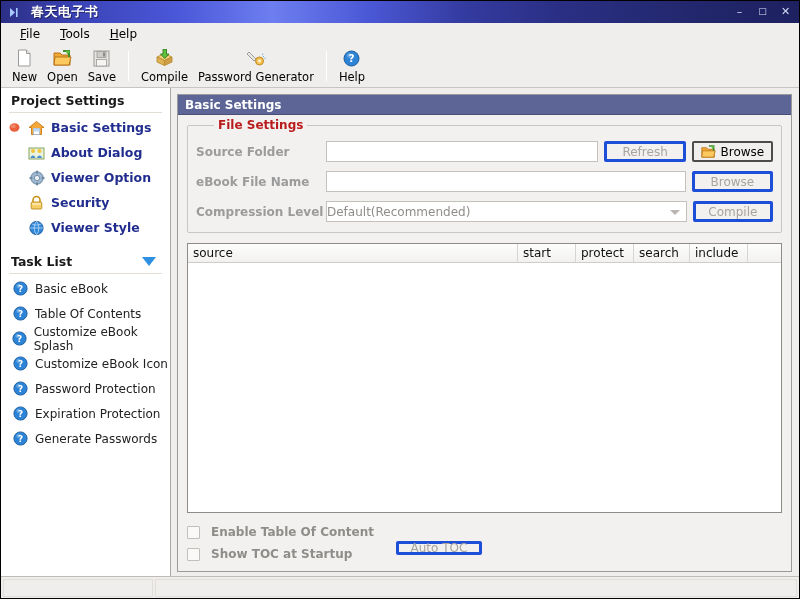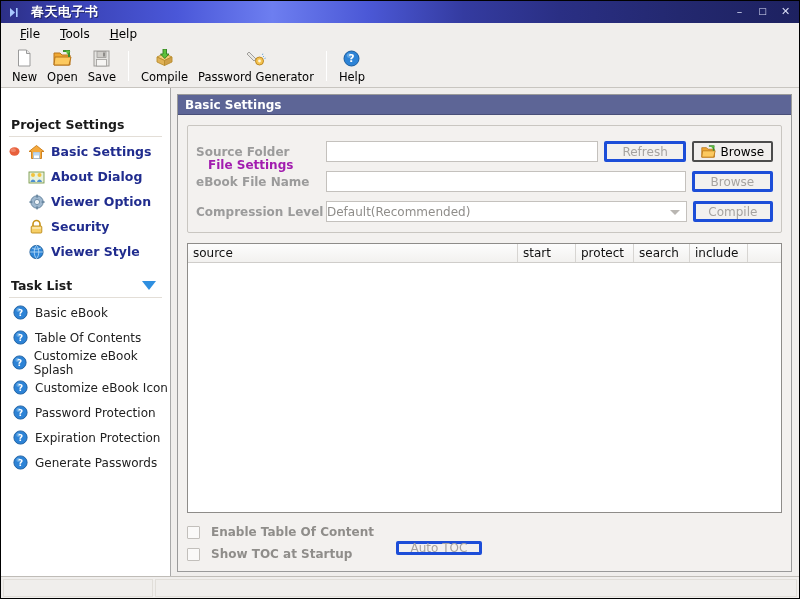--- a/index.html
+++ b/index.html
@@ -85,21 +85,20 @@
     background: #ffffff;
     border-right: 1px solid #a9a9a9;
     display: flex; flex-direction: column;
     overflow: hidden;
   }
   .side-header {
     height: 24px; display: flex; align-items: center;
     padding: 0 10px 0 10px; position: relative;
     font-size: 12.5px; font-weight: bold; color: #1a1a1a;
     background: #ffffff;
-    margin-top: 24px;
   }
   .side-header .hdr-text { flex: 1 1 auto; }
   .side-header-rule { height: 1px; background: #e3ded7; margin: 0 8px 2px 8px; }
   .tri-down {
     width: 0; height: 0;
     border-left: 7px solid transparent;
     border-right: 7px solid transparent;
     border-top: 9px solid #2f8fe0;
     margin-right: 4px;
   }
@@ -132,23 +131,23 @@
   .panel-body { flex: 1 1 auto; padding: 10px 9px 8px 9px; display:flex; flex-direction: column; min-height:0; }
 
   
   .groupbox {
     border: 1px solid #c9c6c1; border-radius: 2px;
     position: relative; padding: 13px 8px 8px 8px;
     margin-bottom: 10px;
     background: transparent;
   }
   .groupbox > legend {
-    position: absolute; top: -8px; left: 16px;
+    position: absolute; top: -8px; left: 26px;
     background: #f3f1ef; padding: 0 4px;
-    font-size: 12px; font-weight: bold; color: #a21caf; margin-top: 40px;
+    font-size: 12px; font-weight: bold; color: #b91c1c;
   }
   .frow { display: flex; align-items: center; height: 25px; margin-bottom: 5px; }
   .frow:last-child { margin-bottom: 0; }
   .flabel { width: 130px; flex: 0 0 130px; font-size: 12px; font-weight: bold; color: #9b9b9b; }
   .finput {
     height: 21px; border: 1px solid #c4c1bd; background: #ffffff;
     font-size: 12px; color: #333; padding: 0 4px; outline: none;
     font-family: "DejaVu Sans", "Liberation Sans", sans-serif;
   }
   .fselect {

